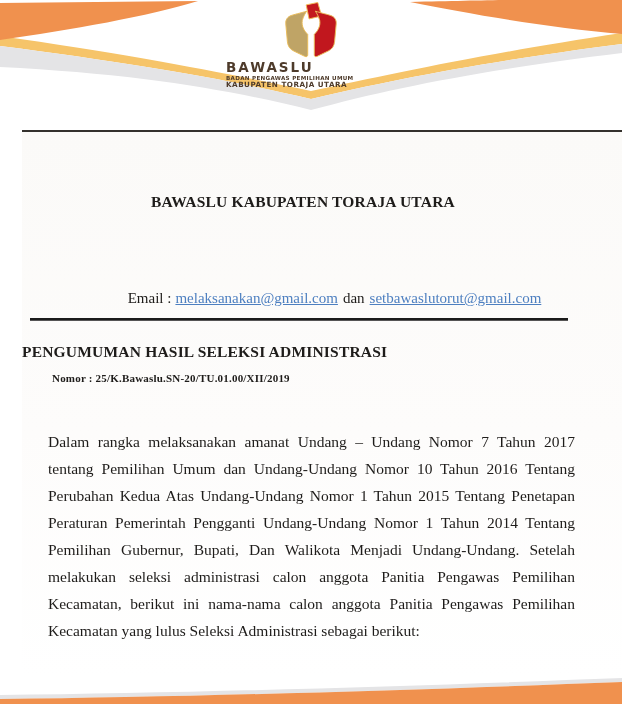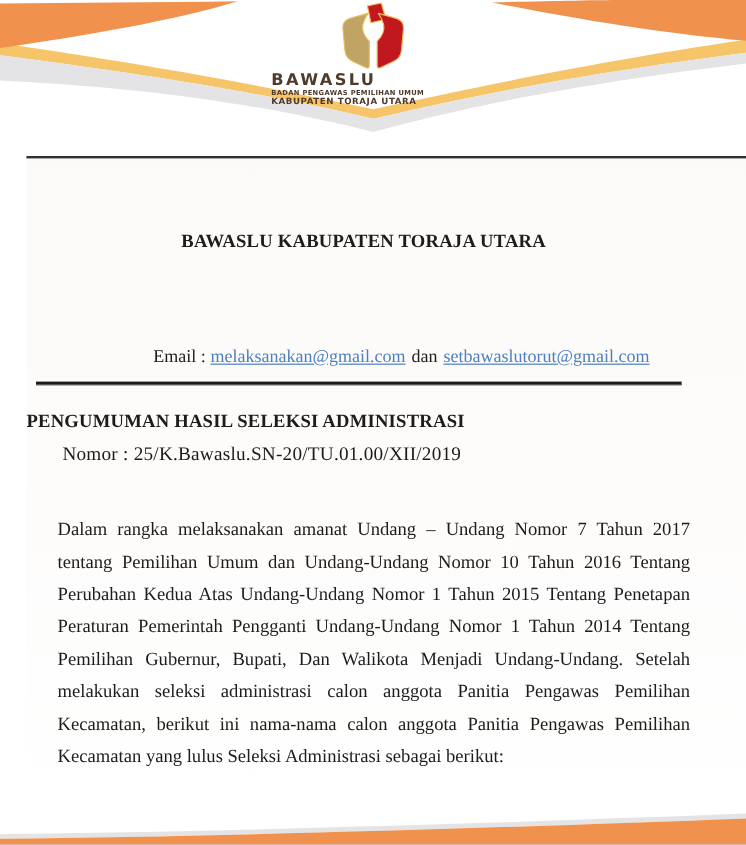--- a/index.html
+++ b/index.html
@@ -35,21 +35,21 @@
               font-size:15px; line-height:20px; }
   .addr  { top:136px; }
   .email { top:156px; }
   .email-label { margin-right:4px;margin-left:37px; }
   .email-dan   { margin:0 5px; }
   .email a, .email .lnk { color:#4d7fc0; text-decoration:underline; cursor:pointer; }
   .sep { position:absolute; top:186px; left:8px; width:538px; height:3px;
          background:#1b1b1b; border-bottom:1px solid #555; box-sizing:border-box; }
   .title-block { position:absolute; top:208px; left:0; width:536px; text-align:left;
                  font-weight:bold; font-size:15.5px; line-height:23.5px; letter-spacing:.2px; }
-  .nomor { font-weight:normal; font-size:16px; position:relative; left:30px; margin-top:3px; }
+  .nomor { font-weight:bold; font-size:11px; position:relative; left:30px; margin-top:3px; }
   .body-par { position:absolute; top:296px; left:26px; width:527px;
               text-align:justify; font-size:15.5px; line-height:27px; }
 </style>
 </head>
 <body>
 
 <div class="page">
 
   <svg class="deco-top" width="622" height="150" viewBox="0 0 622 150" aria-hidden="true">
     <path d="M0,36 C140,56 230,74 311,91 C392,74 482,54 622,33 L622,44 C482,62 392,80 311,99 C230,80 140,64 0,46 Z" fill="#F6C469"></path>

